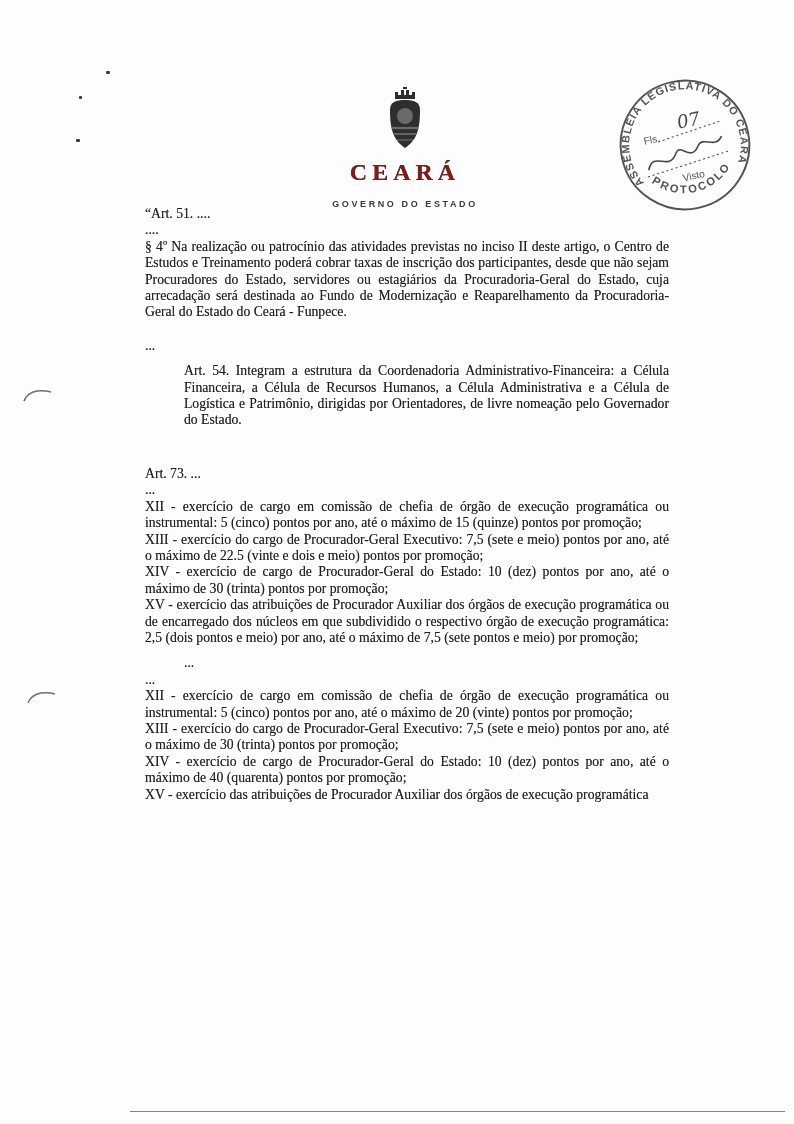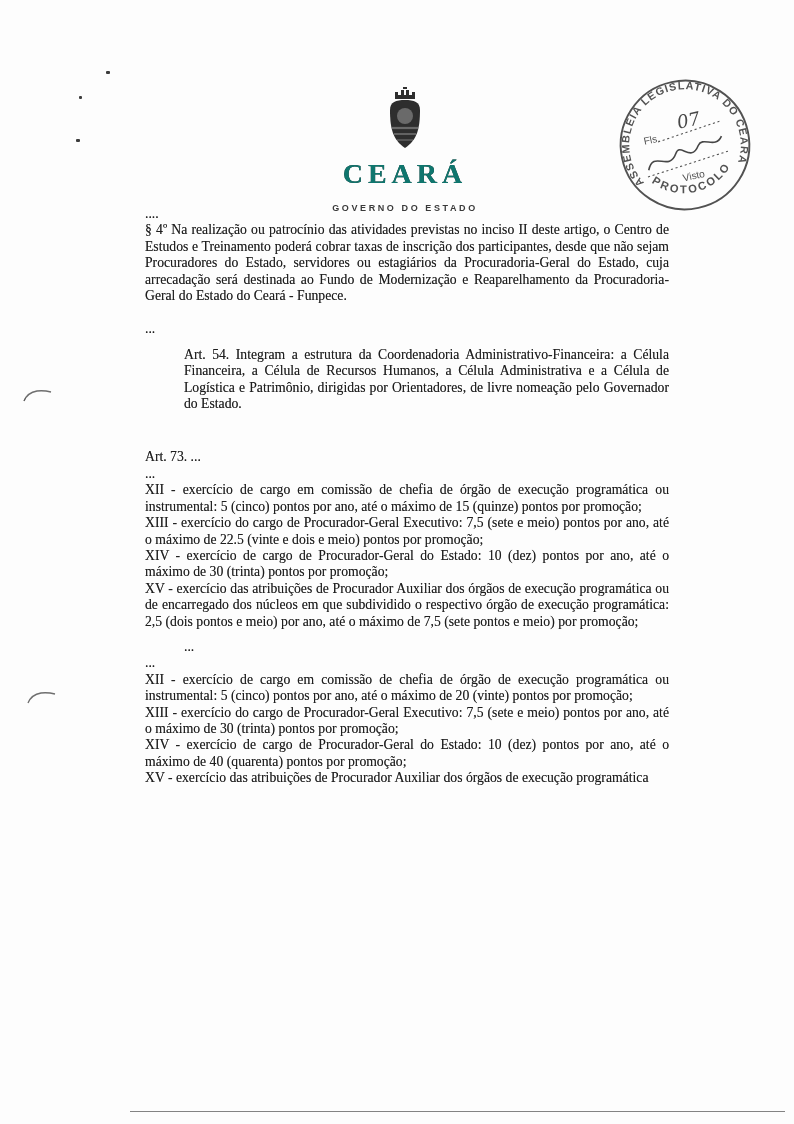--- a/index.html
+++ b/index.html
@@ -14,22 +14,22 @@
   .page{position:absolute;inset:0;}
 
   
   .logo{
     position:absolute;left:330px;top:86px;width:150px;
     text-align:center;
   }
   .logo .emblem{display:block;margin:0 auto;}
   .logo-title{
     font-family:"Liberation Serif", serif;
-    font-weight:700;font-size:28px;letter-spacing:5px;
-    color:#0f766e;line-height:1;margin-top:2px;
+    font-weight:700;font-size:24px;letter-spacing:5px;
+    color:#7f1d1d;line-height:1;margin-top:2px;
     text-shadow:0 0 .6px #2b2b2b;
   }
   .logo-subtitle{
     font-family:"Liberation Sans", sans-serif;
     font-weight:700;font-size:9px;letter-spacing:2.6px;
     color:#3a3a3a;margin-top:15px;
   }
 
   
   .stamp{
@@ -98,20 +98,21 @@
     </text>
     <text x="33" y="62" font-size="9.5">Fls.</text>
     <line x1="46" y1="62" x2="106" y2="55" stroke="#3b3b3b" stroke-width="1" stroke-dasharray="2,2.5"></line>
     <text x="78" y="54" font-size="17" text-anchor="middle" class="hand">07</text>
     <path d="M 32,86 C 40,68 50,92 60,76 C 66,66 72,88 82,73 C 88,65 97,80 105,69" fill="none" stroke="#2f2f2f" stroke-width="1.5"></path>
     <line x1="30" y1="92" x2="108" y2="84" stroke="#3b3b3b" stroke-width="1" stroke-dasharray="2,2.5"></line>
     <text x="72" y="103" font-size="9.5" text-anchor="middle">Visto</text>
   </svg>
 
   <div class="doc">
+      <p class="blk gap-none">“Art. 51. ....</p>
       <p class="blk gap-none">....</p>
       <p class="blk gap-none">§ 4º Na realização ou patrocínio das atividades previstas no inciso II deste artigo, o Centro de Estudos e Treinamento poderá cobrar taxas de inscrição dos participantes, desde que não sejam Procuradores do Estado, servidores ou estagiários da Procuradoria-Geral do Estado, cuja arrecadação será destinada ao Fundo de Modernização e Reaparelhamento da Procuradoria-Geral do Estado do Ceará - Funpece.</p>
       <p class="blk gap-md">...</p>
       <p class="blk gap-sm">Art. 54. Integram a estrutura da Coordenadoria Administrativo-Financeira: a Célula Financeira, a Célula de Recursos Humanos, a Célula Administrativa e a Célula de Logística e Patrimônio, dirigidas por Orientadores, de livre nomeação pelo Governador do Estado.</p>
       <p class="blk gap-lg">Art. 73. ...</p>
       <p class="blk gap-none">...</p>
       <p class="blk gap-none">XII - exercício de cargo em comissão de chefia de órgão de execução programática ou instrumental: 5 (cinco) pontos por ano, até o máximo de 15 (quinze) pontos por promoção;</p>
       <p class="blk gap-none">XIII - exercício do cargo de Procurador-Geral Executivo: 7,5 (sete e meio) pontos por ano, até o máximo de 22.5 (vinte e dois e meio) pontos por promoção;</p>
       <p class="blk gap-none">XIV - exercício de cargo de Procurador-Geral do Estado: 10 (dez) pontos por ano, até o máximo de 30 (trinta) pontos por promoção;</p>
       <p class="blk gap-none">XV - exercício das atribuições de Procurador Auxiliar dos órgãos de execução programática ou de encarregado dos núcleos em que subdividido o respectivo órgão de execução programática: 2,5 (dois pontos e meio) por ano, até o máximo de 7,5 (sete pontos e meio) por promoção;</p>

